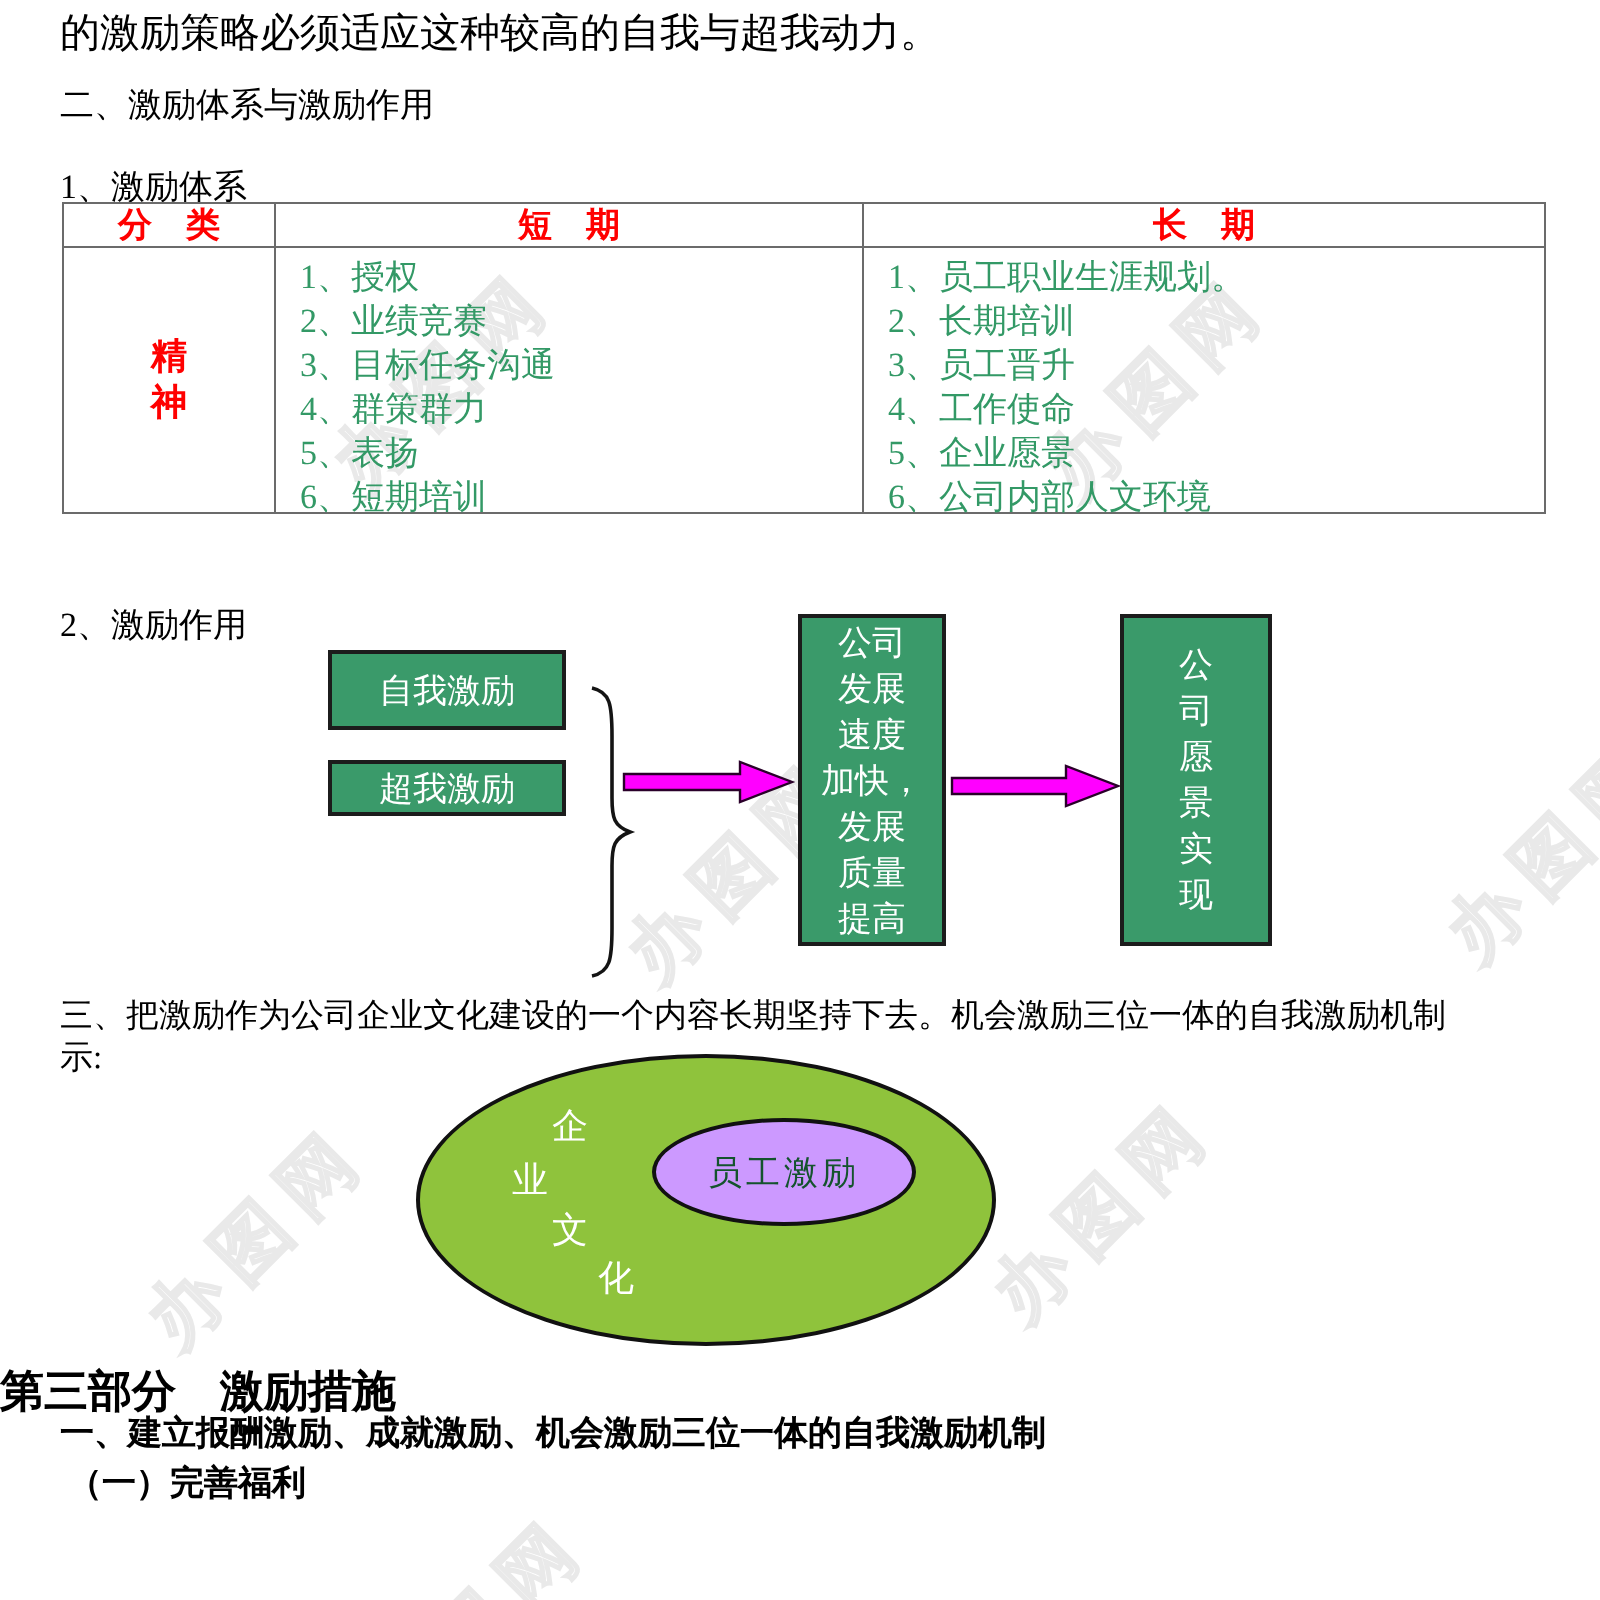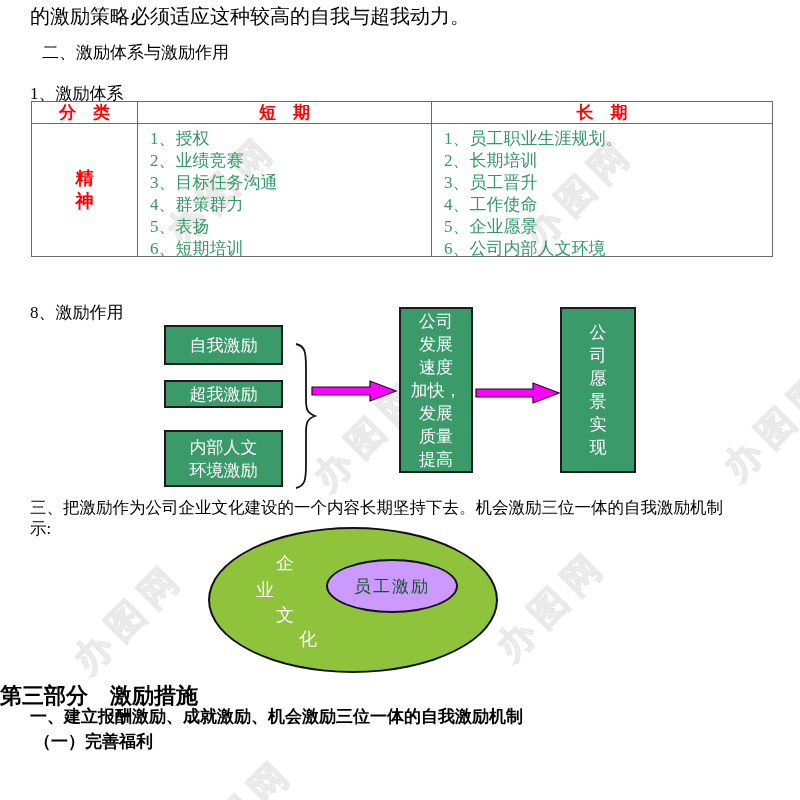--- a/index.html
+++ b/index.html
@@ -59,21 +59,21 @@
 <div class="wm" style="left:510px; top:168px;">办图网</div>
 <div class="wm" style="left:300px; top:410px;">办图网</div>
 <div class="wm" style="left:710px; top:400px;">办图网</div>
 <div class="wm" style="left:60px; top:593px;">办图网</div>
 <div class="wm" style="left:483px; top:580px;">办图网</div>
 <div class="wm" style="left:170px; top:788px;">办图网</div>
 
 <div class="content">
 
   <div class="abs bodytext" style="left:30px; top:3px;">的激励策略必须适应这种较高的自我与超我动力。</div>
-  <div class="abs heading" style="left:30px; top:41px;margin-left:12px;">二、激励体系与激励作用</div>
+  <div class="abs heading" style="left:30px; top:41px;">二、激励体系与激励作用</div>
   <div class="abs heading" style="left:30px; top:63px;margin-top:19px;">1、激励体系</div>
 
   <div class="tbl">
     <div class="tr hdr">
       <div class="td c1 hcell">分　类</div>
       <div class="td c2 hcell">短　期</div>
       <div class="td c3 hcell">长　期</div>
     </div>
     <div class="tr" style="height:132px;">
       <div class="td c1 spirit pre">精
@@ -86,26 +86,24 @@
 6、短期培训</div>
       <div class="td c3 list pre">1、员工职业生涯规划。
 2、长期培训
 3、员工晋升
 4、工作使命
 5、企业愿景
 6、公司内部人文环境</div>
     </div>
   </div>
 
-  <div class="abs heading" style="left:30px; top:301px;">8、激励作用</div>
+  <div class="abs heading" style="left:30px; top:301px;">2、激励作用</div>
 
   <div class="fbox pre" style="left:164px; top:325px; width:119px; height:40px;">自我激励</div>
   <div class="fbox pre" style="left:164px; top:380px; width:119px; height:28px;">超我激励</div>
-  <div class="fbox pre" style="left:164px; top:430px; width:119px; height:57px;">内部人文
-环境激励</div>
 
   <svg class="abs" style="left:290px; top:341px;" width="28" height="150" viewBox="0 0 28 150">
     <path d="M6,3 C15,5 16,11 16,27 L16,58 C16,68 17,72 25,75 C17,78 16,82 16,92 L16,123 C16,139 15,145 6,147" fill="none" stroke="#141414" stroke-width="1.8"></path>
   </svg>
 
   <svg class="abs" style="left:311px; top:380px;" width="87" height="22" viewBox="0 0 87 22">
     <polygon points="1,7 59,7 59,1 85,11 59,21 59,15 1,15" fill="var(--arrow,#ff00ff)" stroke="#2a002a" stroke-width="1.2"></polygon>
   </svg>
 
   <div class="fbox pre" style="left:399px; top:307px; width:74px; height:166px;">公司

